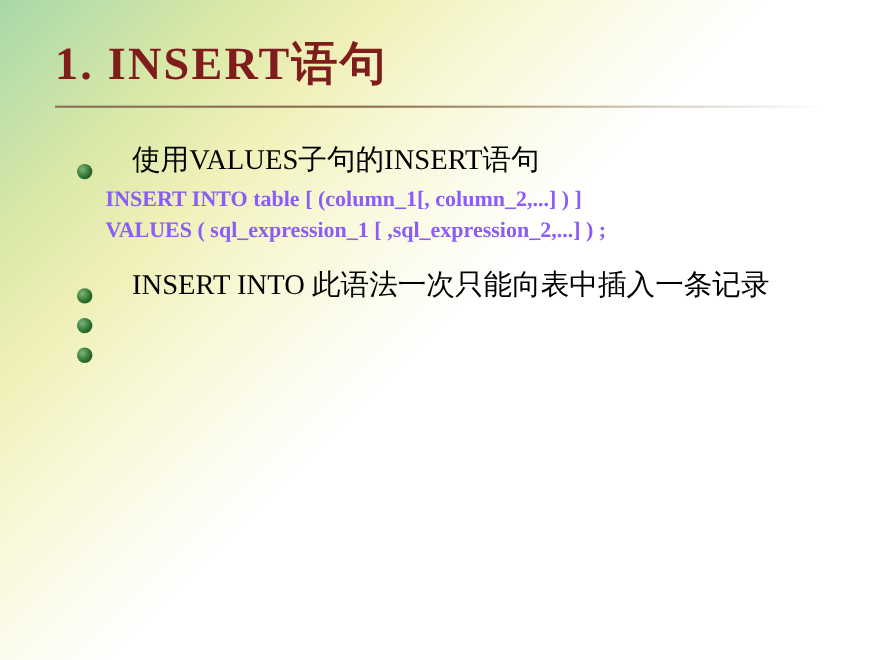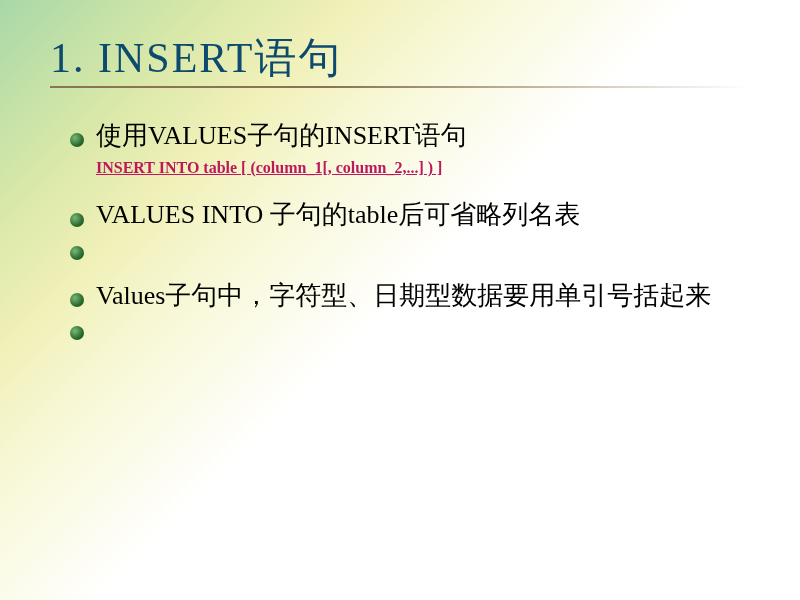--- a/index.html
+++ b/index.html
@@ -12,97 +12,94 @@
       height: 600px;
       background: linear-gradient(135deg, #a8d8a8 0%, #d8e8a8 15%, #f0f0b8 25%, #f8f8d8 35%, #ffffff 50%);
       font-family: "Times New Roman", "SimSun", serif;
       overflow: hidden;
       position: relative;
     }
     .slide {
       padding: 30px 50px 30px 50px;
     }
     .title {
-      color: #0c4a6e;
+      color: #7f1d1d;
       font-size: 42px;
-      font-weight: normal;
+      font-weight: bold;
       font-family: "SimHei", "Times New Roman", serif;
-      margin-bottom: 0;
+      margin-bottom: 10px;
       letter-spacing: 2px;
     }
     .title-underline {
       height: 2px;
       background: linear-gradient(to right, #8B7355 0%, #8B7355 40%, transparent 100%);
       margin-bottom: 30px;
     }
     .content {
       padding-left: 20px;
     }
     .bullet-item {
       display: flex;
-      align-items: center;
+      align-items: flex-end;
       margin-bottom: 4px;
+      gap: 24px;
     }
     .bullet-item.spaced {
       margin-top: 18px;
     }
     .bullet {
       width: 14px;
       height: 14px;
       border-radius: 50%;
       background: radial-gradient(circle at 35% 35%, #7ab87a 0%, #2a6a2a 60%, #1a4a1a 100%);
       flex-shrink: 0;
       margin-top: 9px;
       margin-right: 12px;
     }
     .bullet-text {
       color: #000000;
       font-size: 26px;
       line-height: 1.35;
       font-family: "SimSun", "Times New Roman", serif;
     }
     .code-line {
-      color: #be185d;
-      font-size: 16px;
+      color: #8b5cf6;
+      font-size: 20px;
       font-weight: bold;
       font-family: "Times New Roman", serif;
       margin-left: 26px;
       line-height: 1.4;
-      text-decoration: underline;
     }
   </style>
 </head>
 <body>
 
 <div class="slide">
   <h1 class="title">1. INSERT语句</h1>
   <div class="title-underline"></div>
 
   <div class="content">
 
     <div class="bullet-item">
       <div class="bullet"></div>
       <div class="bullet-text">使用VALUES子句的INSERT语句</div>
     </div>
 
     <div class="code-line">INSERT INTO table [ (column_1[, column_2,...] ) ]</div>
+    <div class="code-line"> VALUES ( sql_expression_1 [ ,sql_expression_2,...] ) ;</div>
 
 
     <div class="bullet-item spaced">
       <div class="bullet"></div>
-      <div class="bullet-text">VALUES INTO 子句的table后可省略列名表</div>
+      <div class="bullet-text">INSERT INTO 此语法一次只能向表中插入一条记录</div>
     </div>
 
     <div class="bullet-item">
       <div class="bullet"></div>
     </div>
 
-    <div class="bullet-item spaced">
-      <div class="bullet"></div>
-      <div class="bullet-text">Values子句中，字符型、日期型数据要用单引号括起来</div>
-    </div>
 
     <div class="bullet-item">
       <div class="bullet"></div>
     </div>
 
   </div>
 </div>
 
 </body></html>

